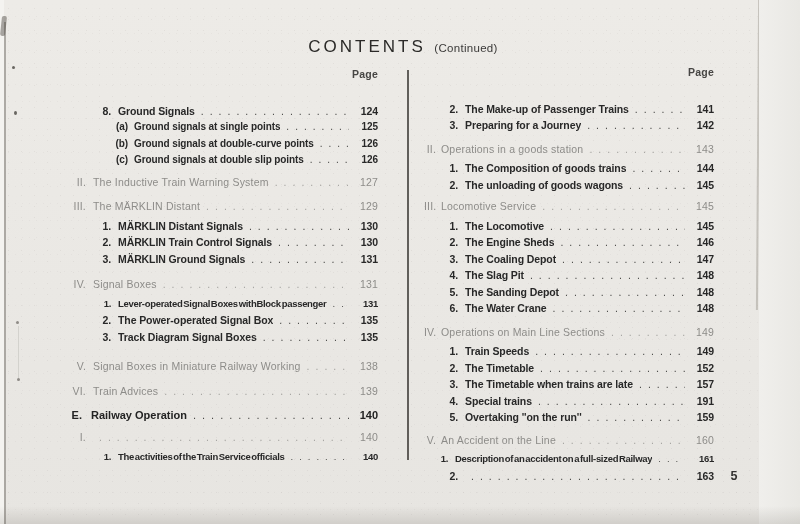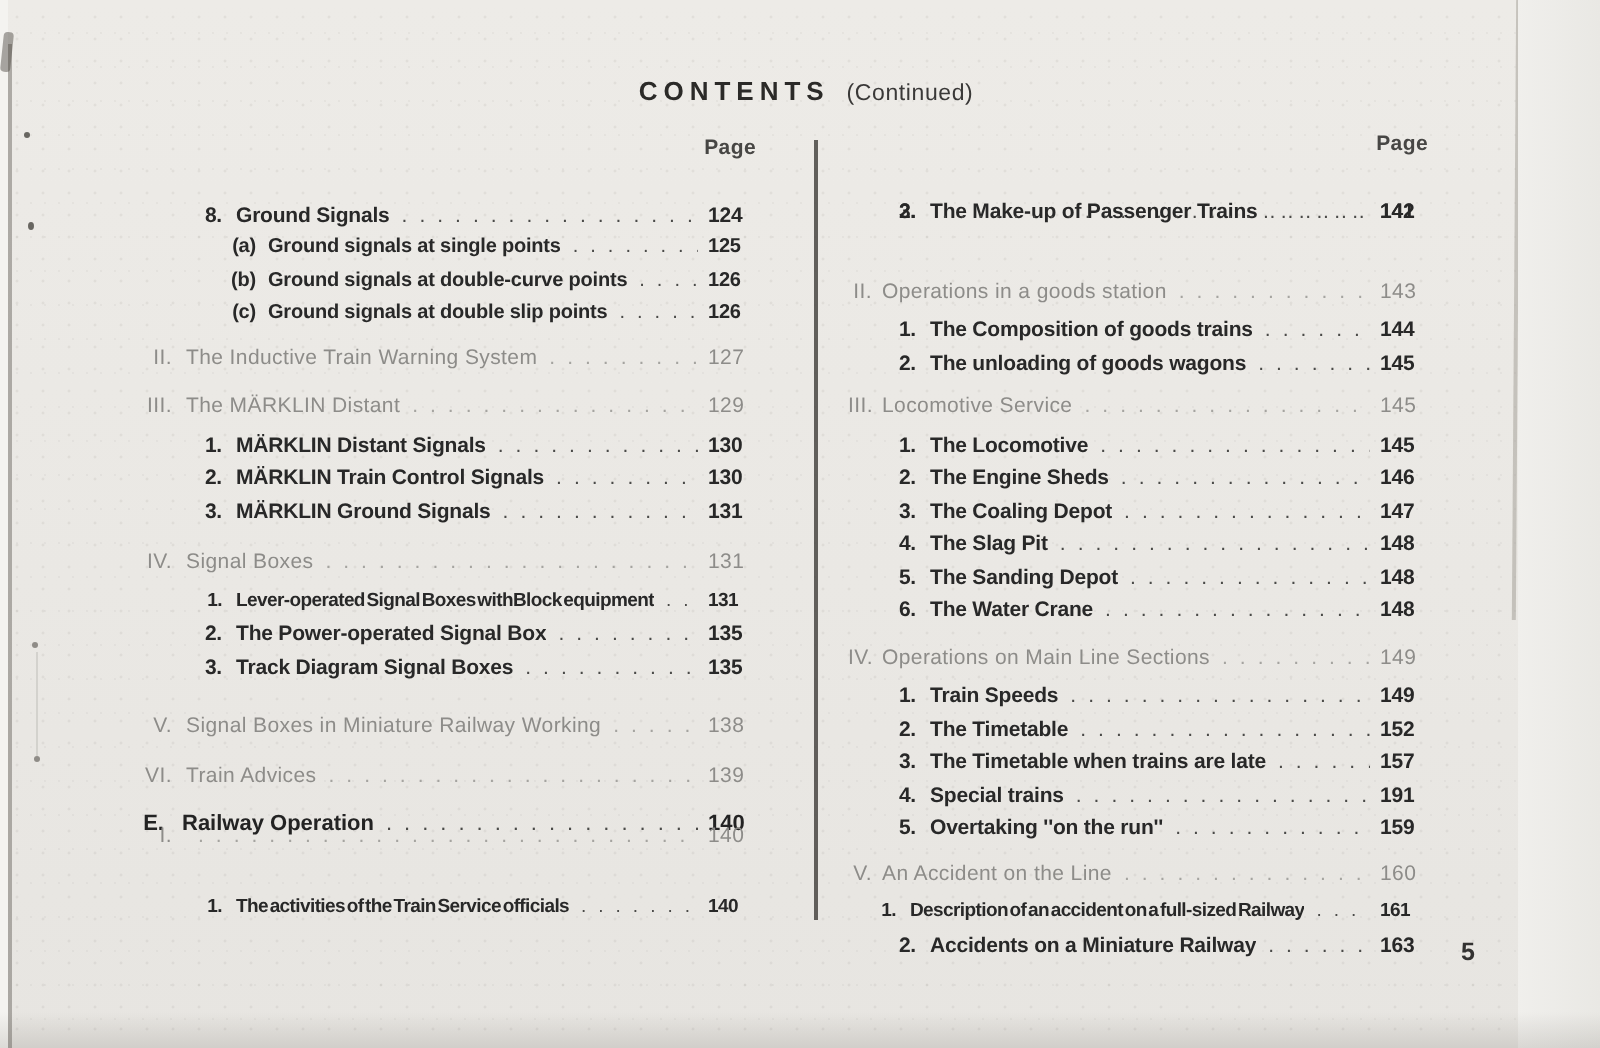--- a/index.html
+++ b/index.html
@@ -27,37 +27,37 @@
   .edge-bottom{position:absolute;left:0;right:0;bottom:0;height:18px;background:linear-gradient(0deg,rgba(95,90,82,.16),rgba(95,90,82,0));}
   .speck{position:absolute;border-radius:50%;background:rgba(60,58,52,.75);}
   .speck.s1{left:12px;top:66px;width:3px;height:3px;}
   .speck.s2{left:14px;top:111px;width:3px;height:4px;}
   .speck.s3{left:16px;top:321px;width:3px;height:3px;opacity:.7;}
   .speck.s4{left:17px;top:378px;width:3px;height:3px;opacity:.7;}
   .crease{position:absolute;left:18px;top:326px;width:1px;height:52px;background:rgba(60,58,52,.12);}
 
   
   .title{position:absolute;top:37px;left:0;width:100%;text-align:center;transform:translateX(3px);color:#2b2a28;}
-  .t-main{font-weight:bold;font-size:13px;letter-spacing:3px;}
+  .t-main{font-weight:normal;font-size:17px;letter-spacing:3px;}
   .t-sub{font-size:11.5px;letter-spacing:.3px;margin-left:4px;color:#3a3938;}
 
   
   .divider{position:absolute;left:407px;top:70px;width:2px;height:390px;background:rgba(62,60,56,.8);}
 
   
   .col{position:absolute;font-size:10.5px;color:#282828;}
   #col-left{left:66px;top:66px;width:312px;}
   #col-right{left:424px;top:64px;width:290px;}
 
   .row{display:flex;align-items:baseline;height:16.5px;line-height:16px;white-space:nowrap;}
   .row .num{flex:none;text-align:right;}
   .row .label{flex:0 1 auto;min-width:0;overflow:hidden;margin-top:16px;}
   .leader{flex:1 1 0;min-width:0;overflow:hidden;white-space:nowrap;margin:0 5px 0 6px;font-weight:400;color:#4a4a48;}
   .leader::before{content:"......................................................";letter-spacing:6px;}
-  .page-num{flex:none;min-width:24px;}
+  .page-num{flex:none;min-width:24px;text-align:right;margin-top:19px;}
 
   .pagehead{justify-content:flex-end;font-weight:bold;color:#474644;letter-spacing:.2px;}
 
   .level-item{font-weight:bold;letter-spacing:-.1px;}
   #col-left  .level-item{padding-left:25px;}
   #col-right .level-item{padding-left:20px;}
   #col-left  .level-item .num{width:20px;margin-right:7px;}
   #col-right .level-item .num{width:14px;margin-right:7px;}
 
   .level-alpha{font-weight:bold;font-size:10px;letter-spacing:-.1px;padding-left:42px;}
@@ -183,21 +183,21 @@
       </div>
       <div class="group">
         <div class="row level-roman">
           <span class="num">IV.</span>
           <span class="label">Signal Boxes</span>
           <span class="leader"></span>
           <span class="page-num">131</span>
         </div>
         <div class="row level-item tight">
           <span class="num">1.</span>
-          <span class="label">Lever-operated Signal Boxes withBlock equipment</span>
+          <span class="label">Lever-operated Signal Boxes withBlock passenger</span>
           <span class="leader"></span>
           <span class="page-num">131</span>
         </div>
         <div class="row level-item">
           <span class="num">2.</span>
           <span class="label">The Power-operated Signal Box</span>
           <span class="leader"></span>
           <span class="page-num">135</span>
         </div>
         <div class="row level-item">
@@ -256,20 +256,21 @@
   <div class="groups">
       <div class="group">
         <div class="row level-item">
           <span class="num">2.</span>
           <span class="label">The Make-up of Passenger Trains</span>
           <span class="leader"></span>
           <span class="page-num">141</span>
         </div>
         <div class="row level-item">
           <span class="num">3.</span>
+          <span class="label">Preparing for a Journey</span>
           <span class="leader"></span>
           <span class="page-num">142</span>
         </div>
       </div>
       <div class="group">
         <div class="row level-roman">
           <span class="num">II.</span>
           <span class="label">Operations in a goods station</span>
           <span class="leader"></span>
           <span class="page-num">143</span>
@@ -377,21 +378,20 @@
           <span class="page-num">160</span>
         </div>
         <div class="row level-item tight">
           <span class="num">1.</span>
           <span class="label">Description of an accident on a full-sized Railway</span>
           <span class="leader"></span>
           <span class="page-num">161</span>
         </div>
         <div class="row level-item">
           <span class="num">2.</span>
-          <span class="label">Accidents on a Miniature Railway</span>
           <span class="leader"></span>
           <span class="page-num">163</span>
         </div>
       </div>
     </div>
 </div>
 
 <div class="folio">5</div>
 
 </body></html>

